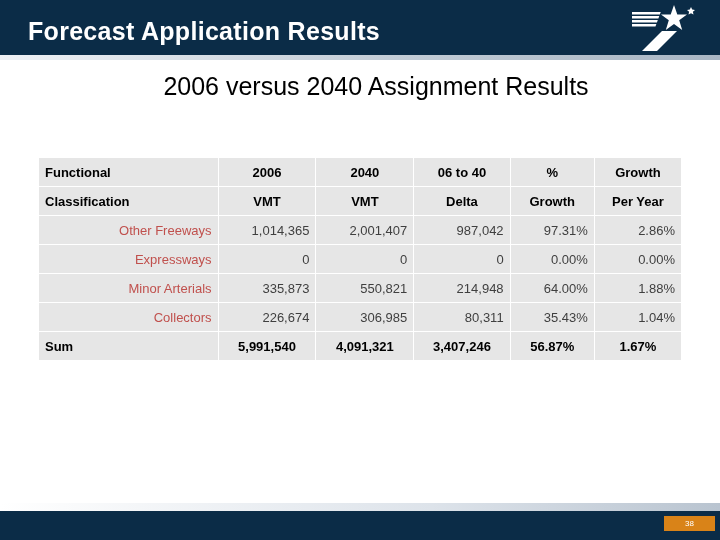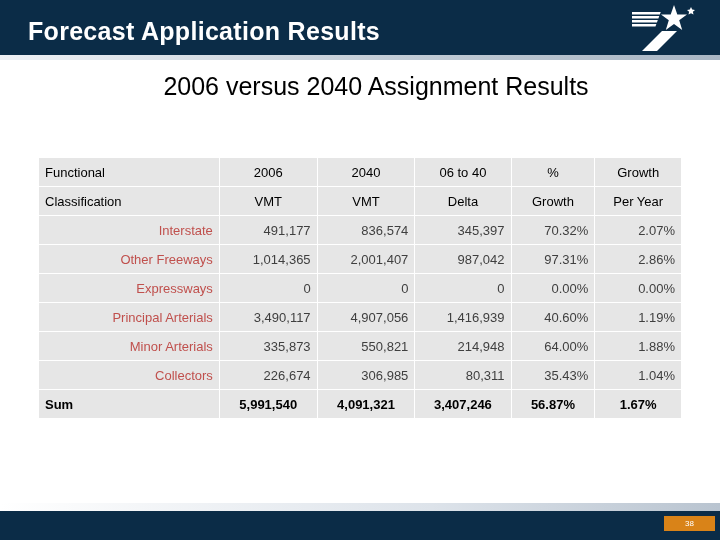--- a/index.html
+++ b/index.html
@@ -81,21 +81,21 @@
     white-space: nowrap;
   }
   .col-label   { width: 186px; text-align: right; }
   .col-2006    { width: 92px;  text-align: right; }
   .col-2040    { width: 92px;  text-align: right; }
   .col-delta   { width: 90px;  text-align: right; }
   .col-pct     { width: 78px;  text-align: right; }
   .col-peryear { width: 80px;  text-align: right; }
 
   .hdr-cell {
-    font-weight: normal;
+    font-weight: bold;
     color: #000000;
     text-align: center;
     margin-left: 13px;
   }
   .hdr-cell.left-align { text-align: left; }
 
   .row-label {
     color: #c0504d;
     text-align: right;
   }
@@ -182,52 +182,36 @@
     <tr>
       <td class="col-label hdr-cell left-align">Classification</td>
       <td class="col-2006 hdr-cell">VMT</td>
       <td class="col-2040 hdr-cell">VMT</td>
       <td class="col-delta hdr-cell">Delta</td>
       <td class="col-pct hdr-cell">Growth</td>
       <td class="col-peryear hdr-cell">Per Year</td>
     </tr>
 
     <tr>
-      <td class="col-label row-label">Interstate</td>
-      <td class="col-2006 data-cell">491,177</td>
-      <td class="col-2040 data-cell">836,574</td>
-      <td class="col-delta data-cell">345,397</td>
-      <td class="col-pct data-cell">70.32%</td>
-      <td class="col-peryear data-cell">2.07%</td>
-    </tr>
-    <tr>
       <td class="col-label row-label">Other Freeways</td>
       <td class="col-2006 data-cell">1,014,365</td>
       <td class="col-2040 data-cell">2,001,407</td>
       <td class="col-delta data-cell">987,042</td>
       <td class="col-pct data-cell">97.31%</td>
       <td class="col-peryear data-cell">2.86%</td>
     </tr>
     <tr>
       <td class="col-label row-label">Expressways</td>
       <td class="col-2006 data-cell">0</td>
       <td class="col-2040 data-cell">0</td>
       <td class="col-delta data-cell">0</td>
       <td class="col-pct data-cell">0.00%</td>
       <td class="col-peryear data-cell">0.00%</td>
     </tr>
     <tr>
-      <td class="col-label row-label">Principal Arterials</td>
-      <td class="col-2006 data-cell">3,490,117</td>
-      <td class="col-2040 data-cell">4,907,056</td>
-      <td class="col-delta data-cell">1,416,939</td>
-      <td class="col-pct data-cell">40.60%</td>
-      <td class="col-peryear data-cell">1.19%</td>
-    </tr>
-    <tr>
       <td class="col-label row-label">Minor Arterials</td>
       <td class="col-2006 data-cell">335,873</td>
       <td class="col-2040 data-cell">550,821</td>
       <td class="col-delta data-cell">214,948</td>
       <td class="col-pct data-cell">64.00%</td>
       <td class="col-peryear data-cell">1.88%</td>
     </tr>
     <tr>
       <td class="col-label row-label">Collectors</td>
       <td class="col-2006 data-cell">226,674</td>

